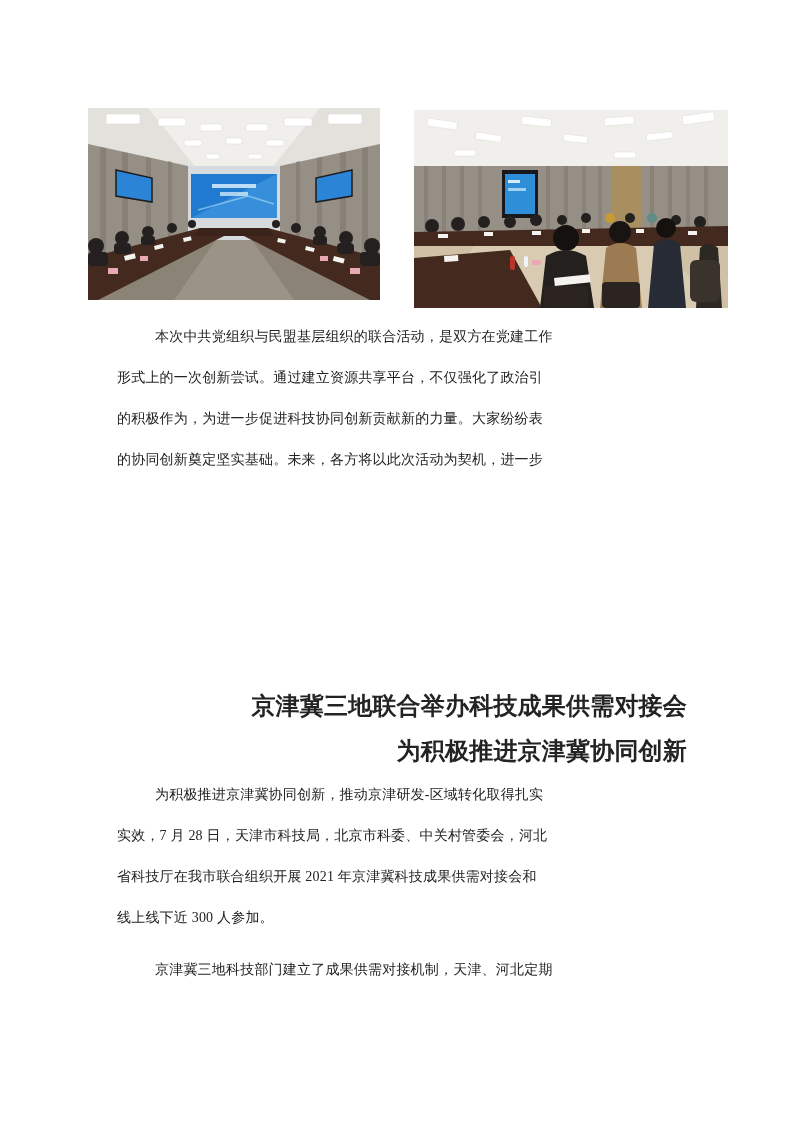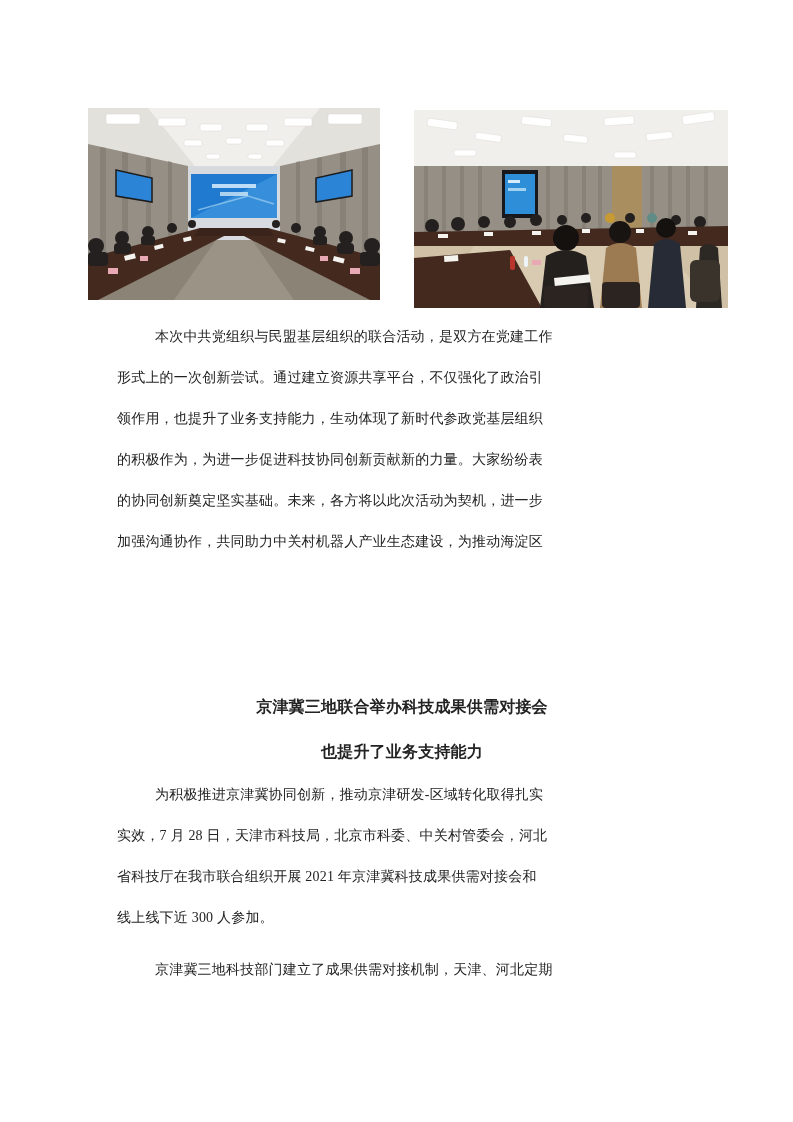--- a/index.html
+++ b/index.html
@@ -27,23 +27,23 @@
     height:41px;
     line-height:41px;
     font-size:14px;
     letter-spacing:0.2px;
     white-space:nowrap;
   }
   .para .tline.indent{padding-left:38px;}
   .heading .tline{
     height:45px;
     line-height:45px;
-    font-size:16px;
+    font-size:24px;
     font-weight:bold;
-    text-align:center;
+    text-align:right;
     white-space:nowrap;
   }
 </style>
 </head>
 <body>
 
 <div class="page">
 
   <div class="photo photo-left" title="会议室照片：蓝色大屏幕与深色U型会议桌，两侧参会人员就座">
     <svg width="292" height="192" viewBox="0 0 292 192" xmlns="http://www.w3.org/2000/svg">
@@ -233,29 +233,27 @@
         <rect x="276" y="150" width="30" height="42" rx="6" fill="#3a332c"></rect>
         <rect x="130" y="176" width="44" height="22" rx="4" fill="#2c2420"></rect>
         <rect x="188" y="172" width="38" height="26" rx="4" fill="#2c2420"></rect>
       </g>
     </svg>
   </div>
 
   <div class="para body" style="top:316px">
       <div class="tline indent">本次中共党组织与民盟基层组织的联合活动，是双方在党建工作</div>
       <div class="tline">形式上的一次创新尝试。通过建立资源共享平台，不仅强化了政治引</div>
-      <div class="tline">领作用，也提升了业务支持能力，生动体现了新时代参政党基层组织</div>
       <div class="tline">的积极作为，为进一步促进科技协同创新贡献新的力量。大家纷纷表</div>
       <div class="tline">的协同创新奠定坚实基础。未来，各方将以此次活动为契机，进一步</div>
-      <div class="tline">加强沟通协作，共同助力中关村机器人产业生态建设，为推动海淀区</div>
     </div>
 
   <div class="para heading" style="top:684px">
       <div class="tline">京津冀三地联合举办科技成果供需对接会</div>
-      <div class="tline">也提升了业务支持能力</div>
+      <div class="tline">为积极推进京津冀协同创新</div>
     </div>
 
   <div class="para body" style="top:774px">
       <div class="tline indent">为积极推进京津冀协同创新，推动京津研发-区域转化取得扎实</div>
       <div class="tline">实效，7 月 28 日，天津市科技局，北京市科委、中关村管委会，河北</div>
       <div class="tline">省科技厅在我市联合组织开展 2021 年京津冀科技成果供需对接会和</div>
       <div class="tline">线上线下近 300 人参加。</div>
     </div>
 
   <div class="para body" style="top:949px">

